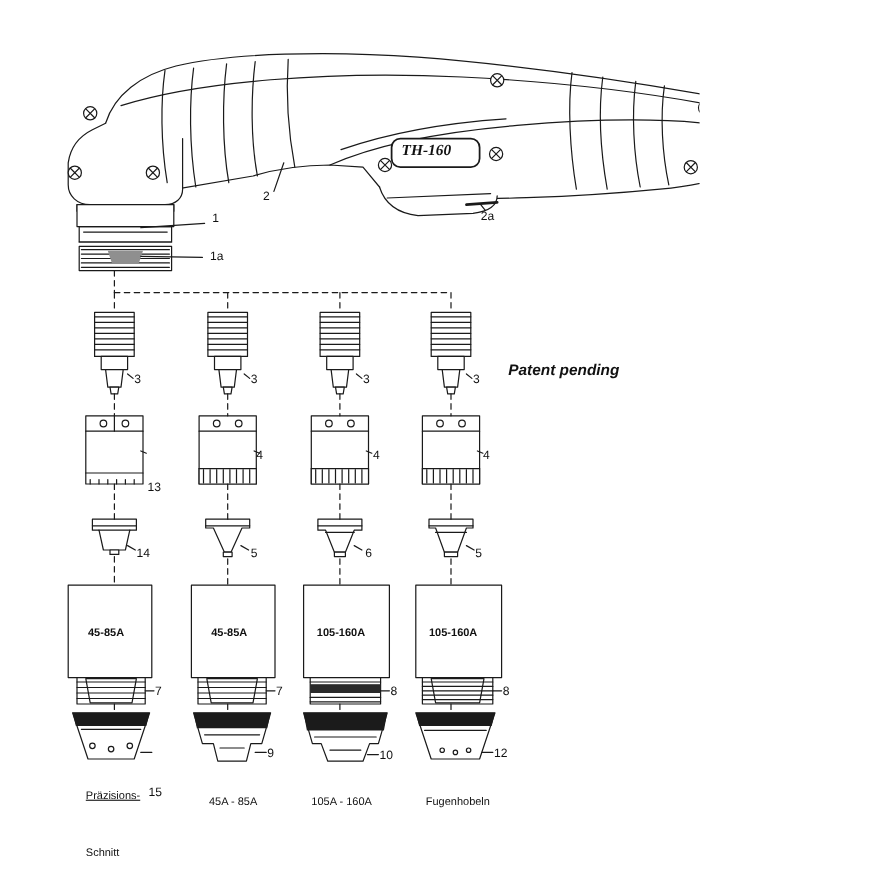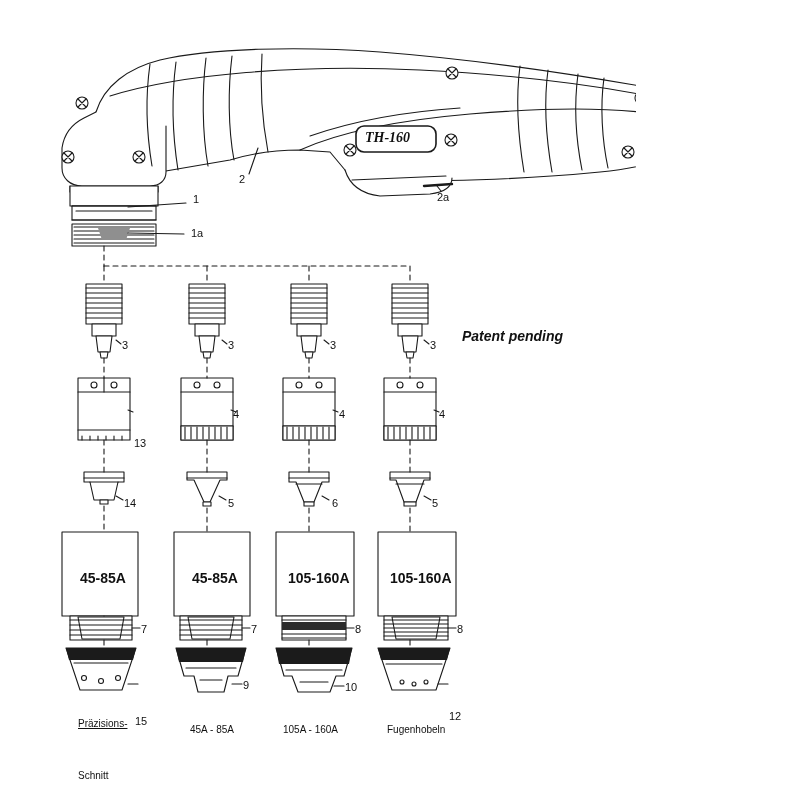--- a/index.html
+++ b/index.html
@@ -35,21 +35,21 @@
     font-family: "Liberation Sans", sans-serif;
     font-size: 10px;
     color: #111111;
     white-space: nowrap;
     text-align: left;
     line-height: 11px;
   }
   .amp {
     position: absolute;
     font-family: "Liberation Sans", sans-serif;
-    font-size: 14px;
+    font-size: 10px;
     font-weight: bold;
     color: #111111;
     white-space: nowrap;
   }
   .th-badge {
     position: absolute;
     font-family: "Liberation Serif", serif;
     font-style: italic;
     font-weight: bold;
     font-size: 14px;
@@ -403,21 +403,21 @@
   <div class="lbl" style="left:330px; top:339px;">3</div>
   <div class="lbl" style="left:339px; top:408px;">4</div>
   <div class="lbl" style="left:332px; top:497px;">6</div>
   <div class="lbl" style="left:355px; top:623px;">8</div>
   <div class="lbl" style="left:345px; top:681px;">10</div>
 
   <div class="lbl" style="left:430px; top:339px;">3</div>
   <div class="lbl" style="left:439px; top:408px;">4</div>
   <div class="lbl" style="left:432px; top:497px;">5</div>
   <div class="lbl" style="left:457px; top:623px;">8</div>
-  <div class="lbl" style="left:449px; top:710px;">12</div>
+  <div class="lbl" style="left:449px; top:679px;">12</div>
 
   <div class="amp" style="left:80px; top:570px;">45-85A</div>
   <div class="amp" style="left:192px; top:570px;">45-85A</div>
   <div class="amp" style="left:288px; top:570px;">105-160A</div>
   <div class="amp" style="left:390px; top:570px;">105-160A</div>
 
   <div class="cap" style="left:78px; top:718px;text-decoration:underline;">Präzisions-</div>
   <div class="cap" style="left:78px; top:770px;">Schnitt</div>
   <div class="cap" style="left:190px; top:724px;">45A - 85A</div>
   <div class="cap" style="left:283px; top:724px;">105A - 160A</div>

